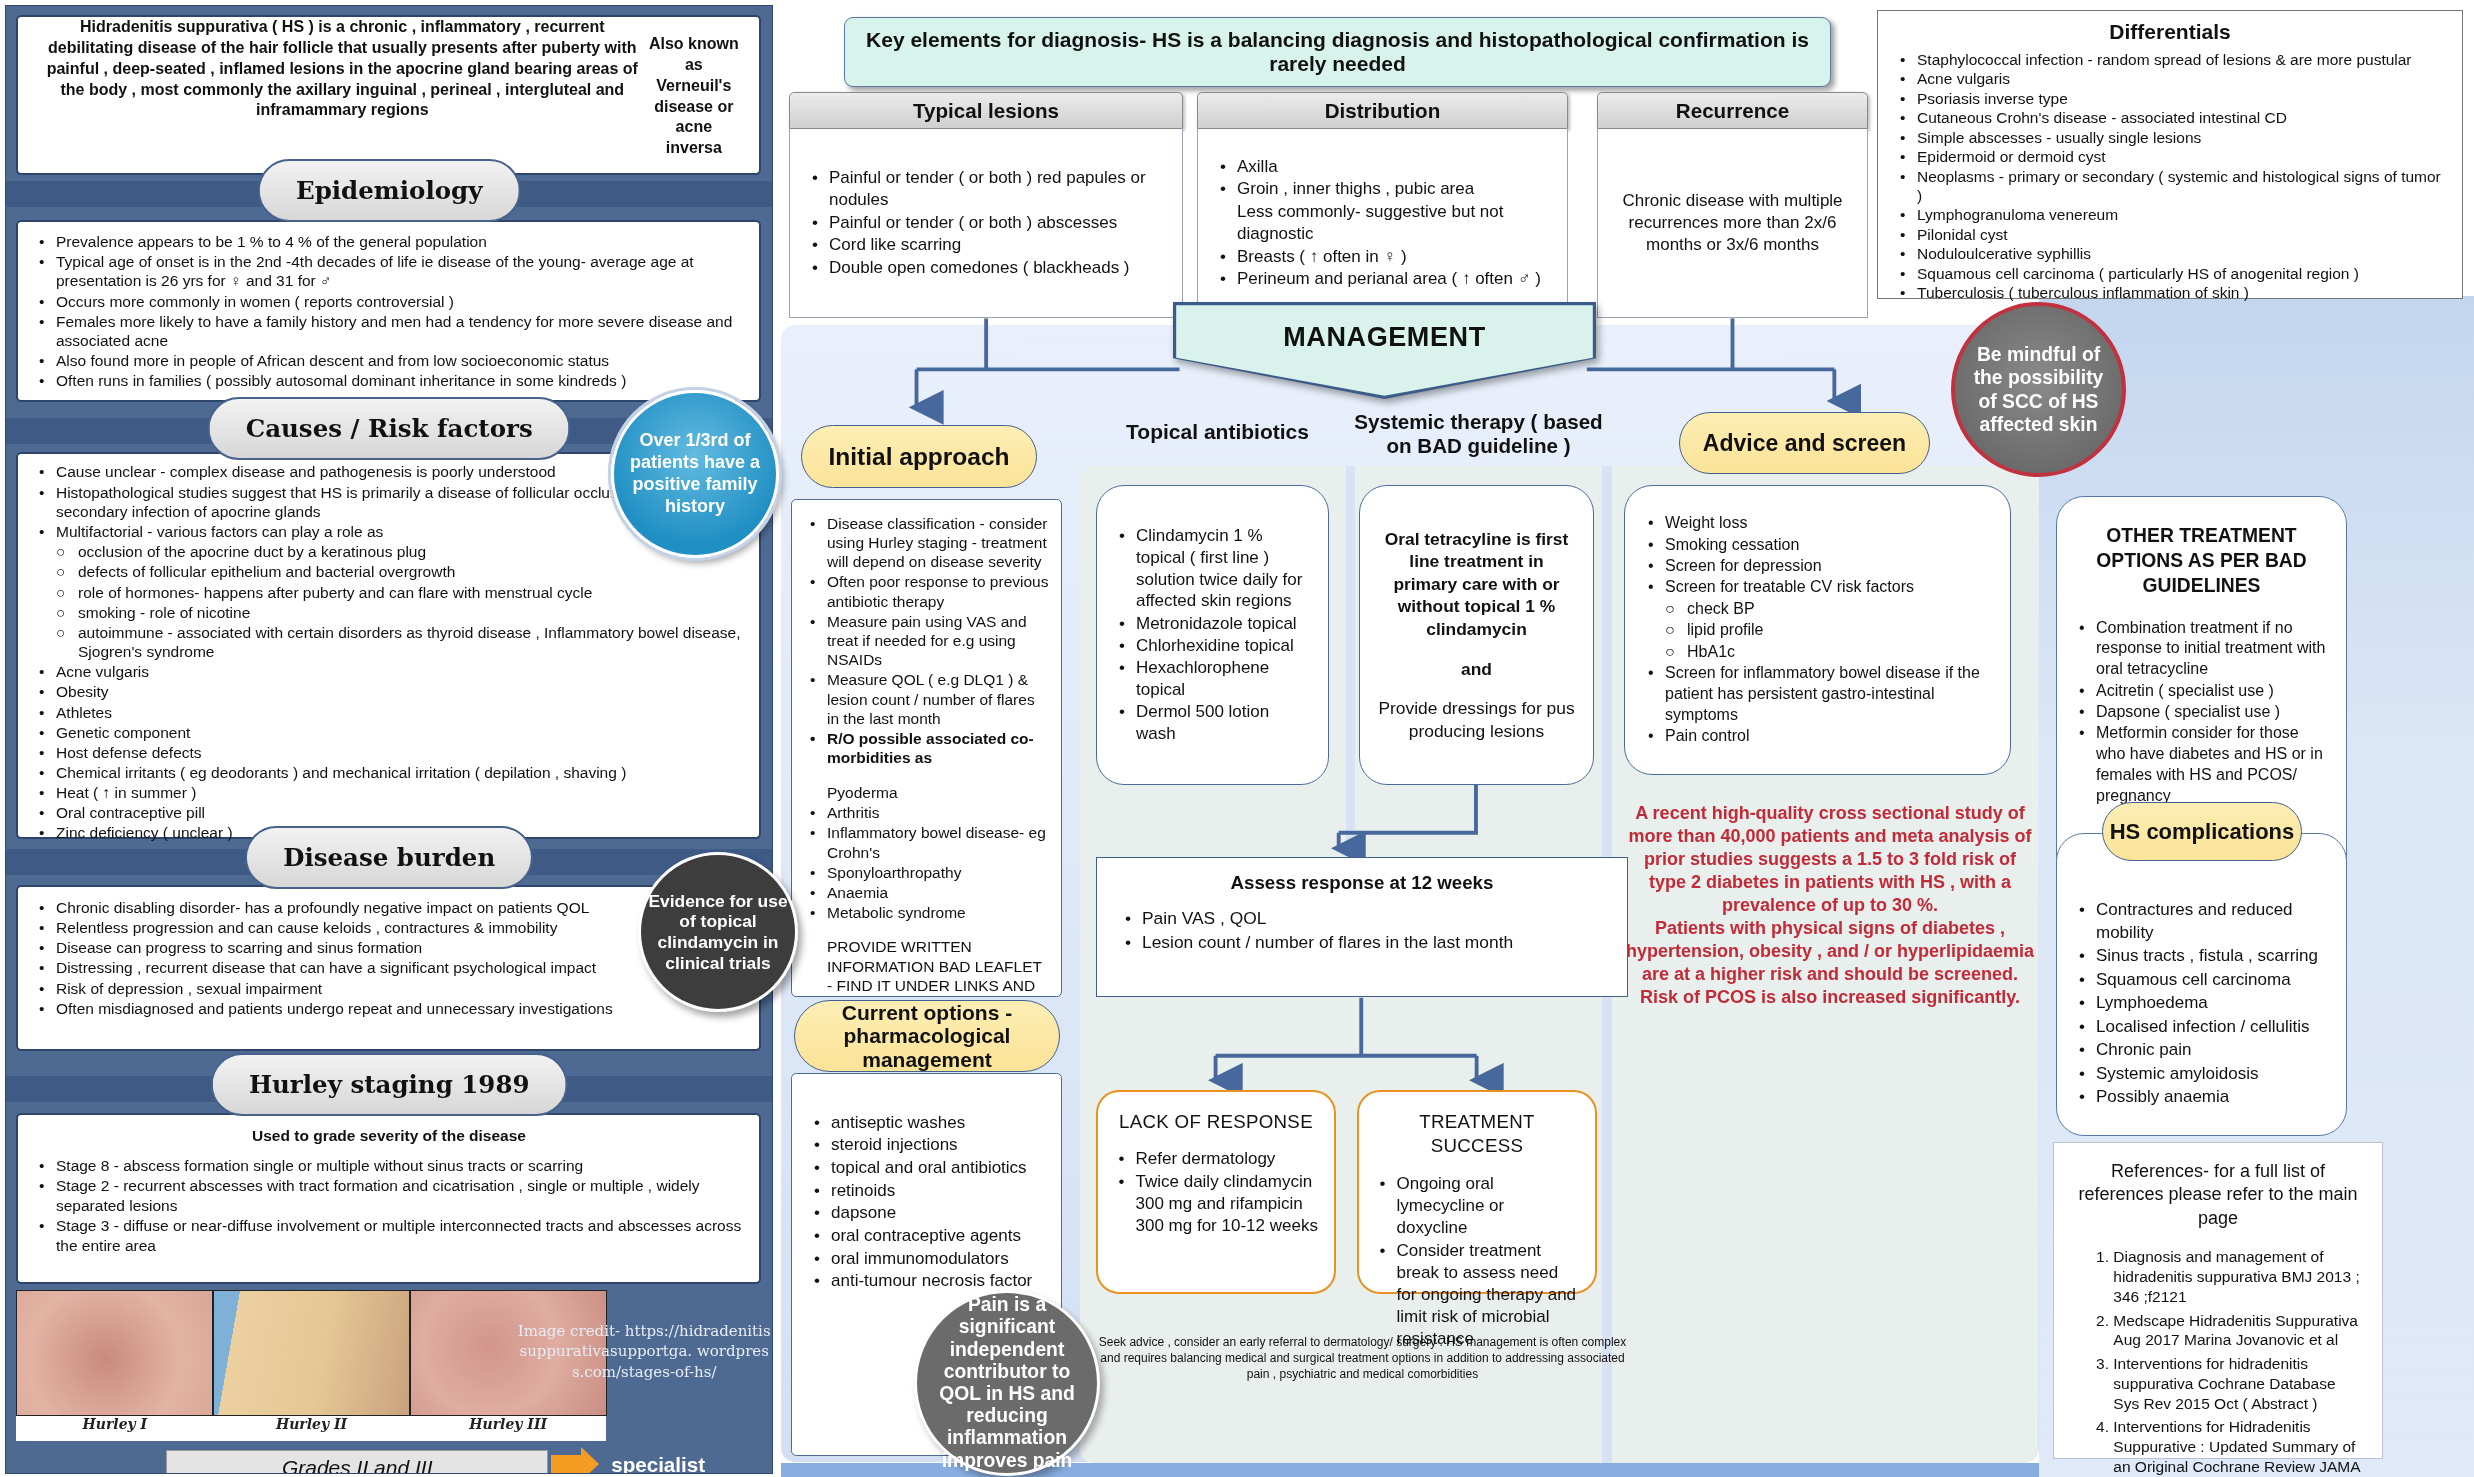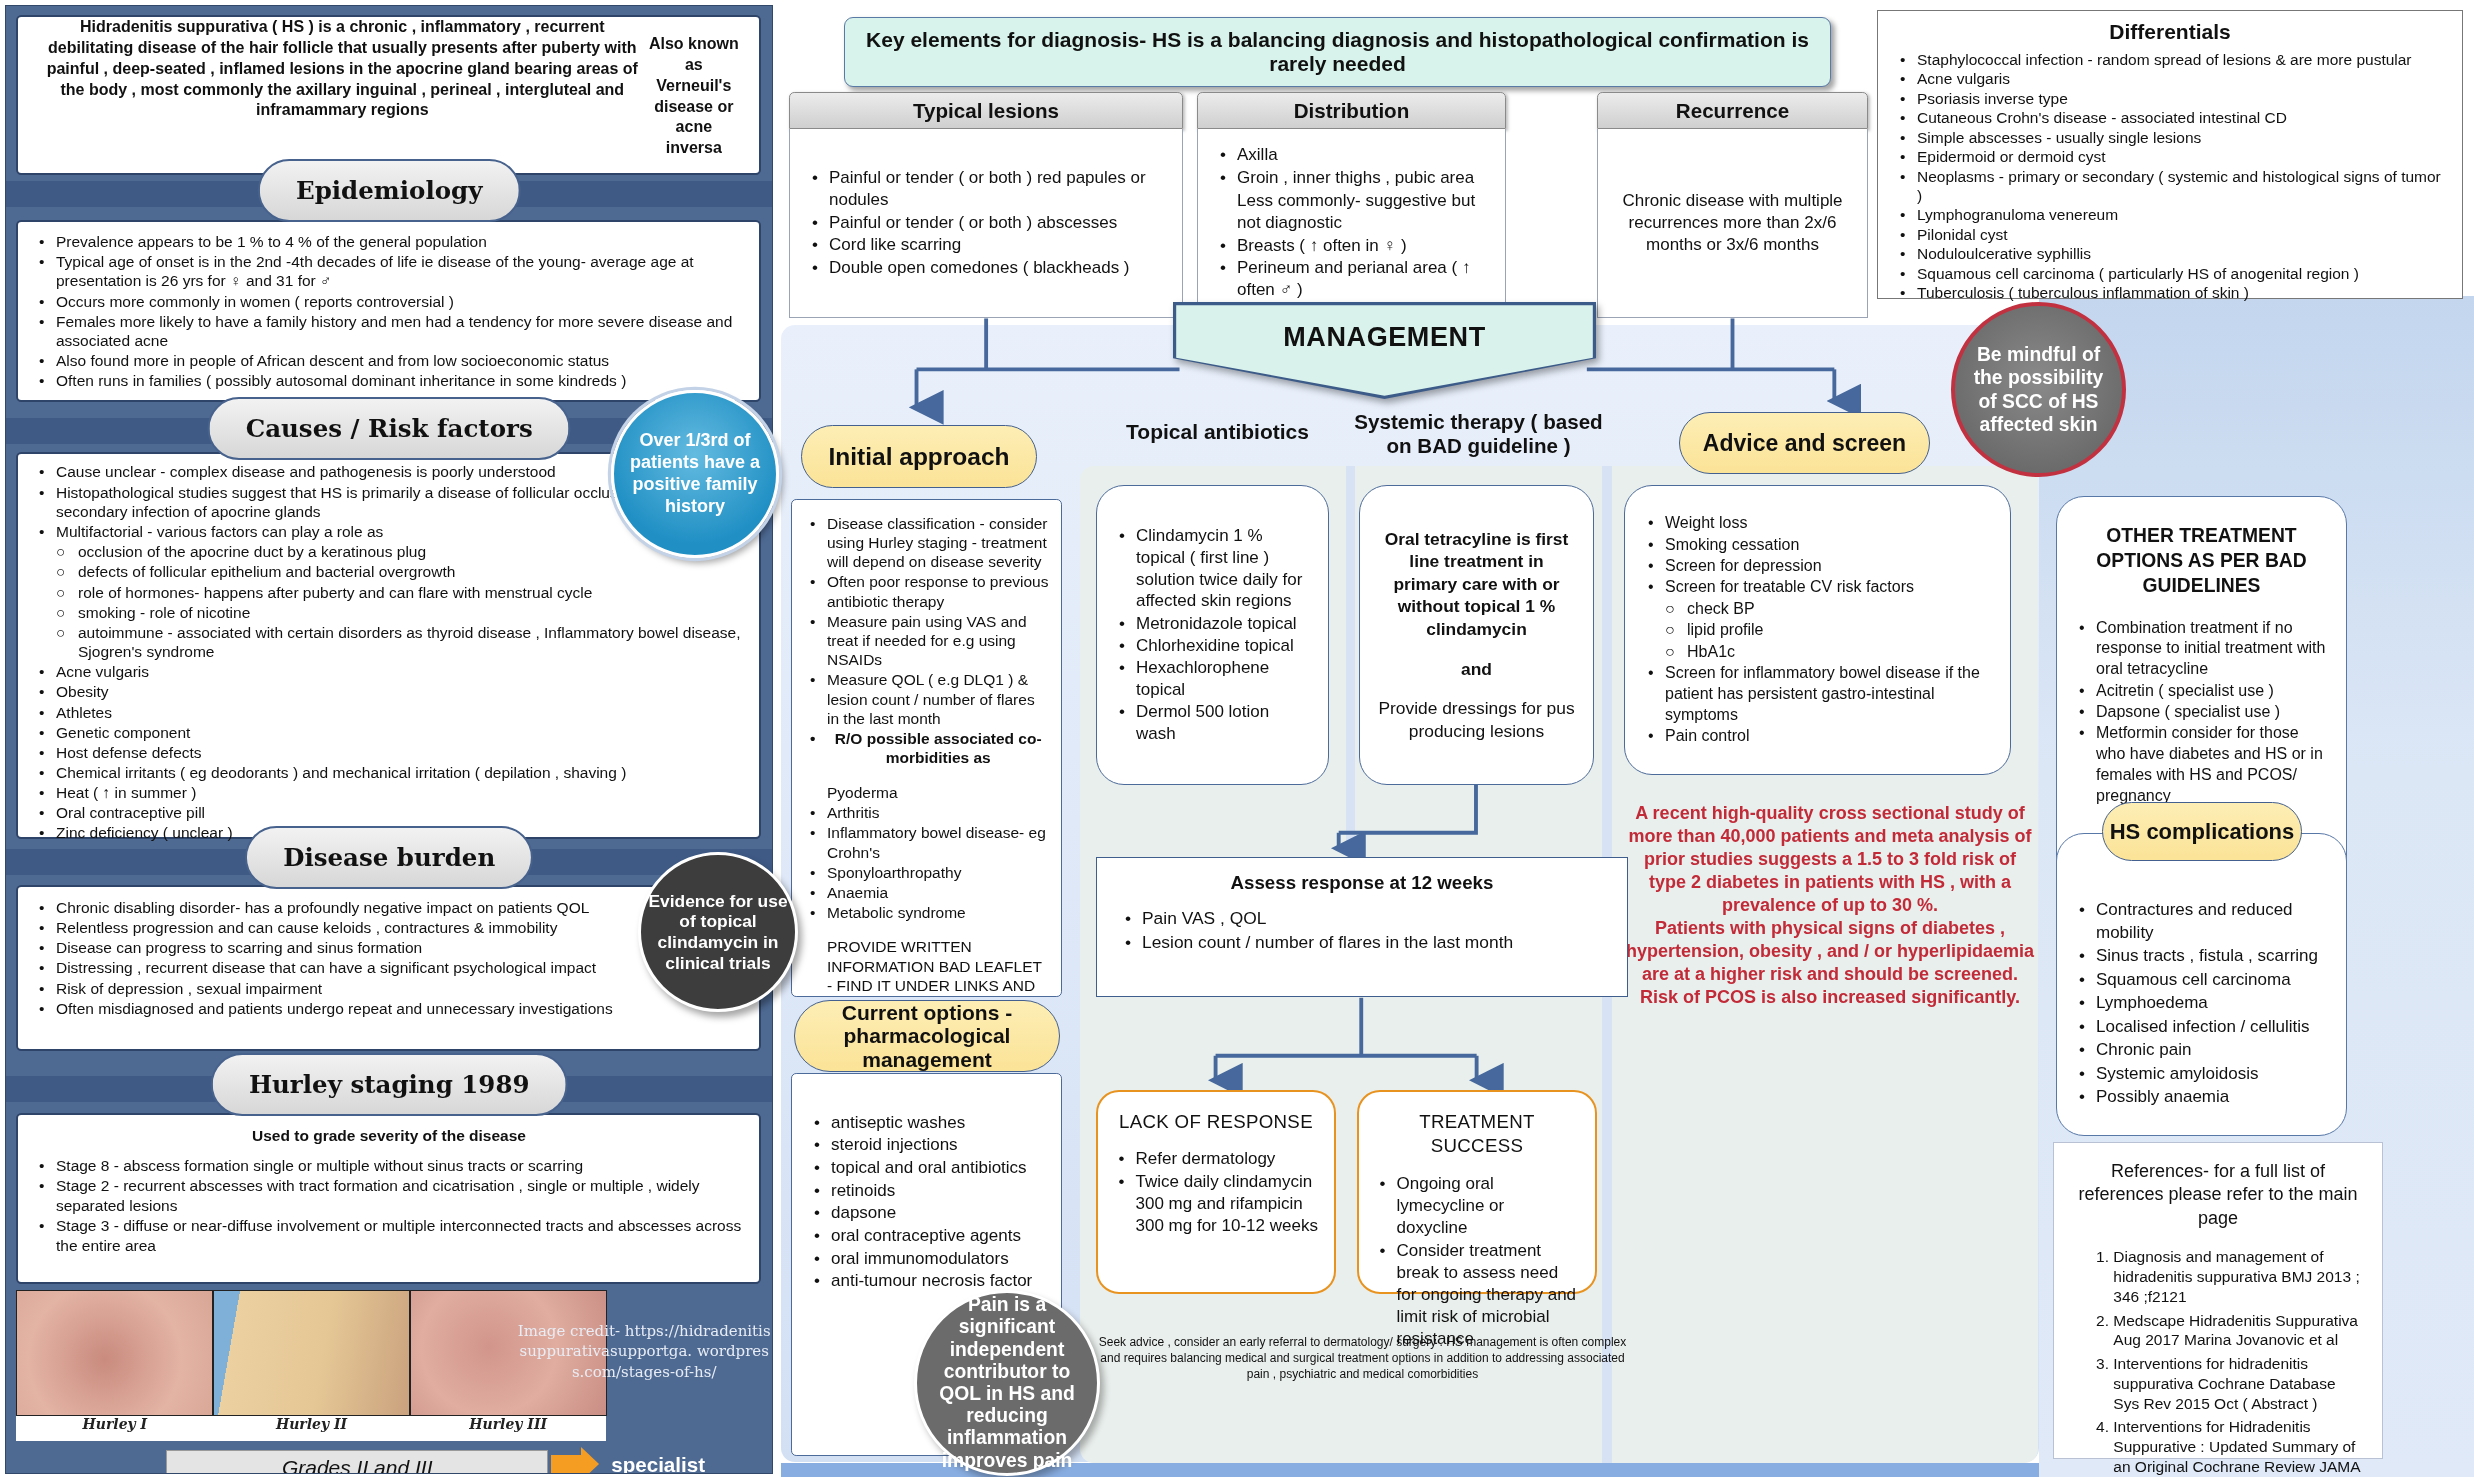--- a/index.html
+++ b/index.html
@@ -37,21 +37,21 @@
   .lbox ul{font-size:15.5px;line-height:1.26;}
   #hurley-sub{text-align:center;font-weight:600;font-size:15.5px;margin:5.2px 0 11.6px 0;}
   
   ul.blist{list-style:none;margin:0;padding:0 0 0 22px;}
   ul.blist li{position:relative;margin:0.6px 0;}
   ul.blist li::before{content:"•";position:absolute;left:-17px;}
   ul.blist li.sub{padding-left:22px;}
   ul.blist li.sub::before{content:"○";left:0;}
   ul.blist li.plain::before{content:"";}
   ul.blist li.gap{margin-top:15.5px;}
-  ul.blist li.b{font-weight:bold;text-align:center;}
+  ul.blist li.b{font-weight:bold;}
   
   #photos{position:absolute;left:10.3px;top:1284px;width:590px;height:126px;display:flex;}
   .photo{flex:1;border:0.6px solid #222;}
   #photo-1{background:radial-gradient(circle at 45% 55%,#c98b7e,#e3b3a4 60%,#d8a695);}
   #photo-2{background:linear-gradient(100deg,#7fb0d8 12%,#ecd0a0 12%,#e5c795 55%,#caa27e);}
   #photo-3{background:radial-gradient(circle at 40% 45%,#d2958b,#e0ada0 50%,#c98d84);}
   #photo-labels{position:absolute;left:10.3px;top:1410px;width:590px;height:24.5px;background:#fff;display:flex;
                 align-items:flex-start;font-family:"DejaVu Serif",serif;font-style:italic;font-weight:bold;font-size:14px;color:#222;}
   #photo-labels div{flex:1;text-align:center;}
   #img-credit{position:absolute;left:509px;top:1315px;width:258px;color:#e8edf5;font-size:15px;
@@ -74,21 +74,21 @@
   #pain-circle{left:914px;top:1290px;width:186px;height:186px;font-size:19.3px;line-height:1.15;
                background:#6b6b6b;border:3.9px solid #fff;box-shadow:3.9px 5.2px 7.7px rgba(0,0,0,.3);padding:0 7.7px;}
   #scc-circle{left:1951px;top:302px;width:175px;height:175px;font-size:19.3px;line-height:1.2;
               background:radial-gradient(circle at 50% 45%,#8a8a8a,#6a6a6a 75%);border:4.5px solid #c23140;padding:0 9px;}
   
   #key-banner{position:absolute;left:844px;top:17px;width:987px;height:70px;background:#d8f3ec;
               border:1.3px solid #5a7aa6;border-radius:9px;display:flex;align-items:center;justify-content:center;
               text-align:center;font-weight:bold;font-size:21px;box-shadow:3.2px 3.9px 5.2px rgba(0,0,0,.35);z-index:5;padding:0 19.3px;box-sizing:border-box;}
   .dxcol{position:absolute;z-index:5;}
   #typ-box{left:789px;top:92px;width:394px;height:227px;}
-  #dist-box{left:1197px;top:92px;width:309px;height:227px;}
+  #dist-box{left:1197px;top:92px;width:371px;height:227px;}
   #rec-box{left:1597px;top:92px;width:271px;height:227px;}
   .dxhead{height:37px;background:linear-gradient(180deg,#ececec,#cfcfcf);border:1.3px solid #8a8a8a;border-radius:5.2px 5.2px 0 0;
           display:flex;align-items:center;justify-content:center;font-weight:bold;font-size:20.6px;
           box-shadow:1.3px 1.9px 3.2px rgba(0,0,0,.25);box-sizing:border-box;}
   .dxbody{background:#fff;border:1.3px solid #9aa4b5;border-top:none;height:189px;box-sizing:border-box;
           display:flex;flex-direction:column;justify-content:center;font-size:17px;line-height:1.3;padding:0 17px;}
   #rec-text{text-align:center;}
   
   #diff-box{position:absolute;left:1877px;top:10.3px;width:586px;height:289px;background:#fff;border:1.3px solid #777;
             z-index:5;padding:6.4px 17px;box-sizing:border-box;}

